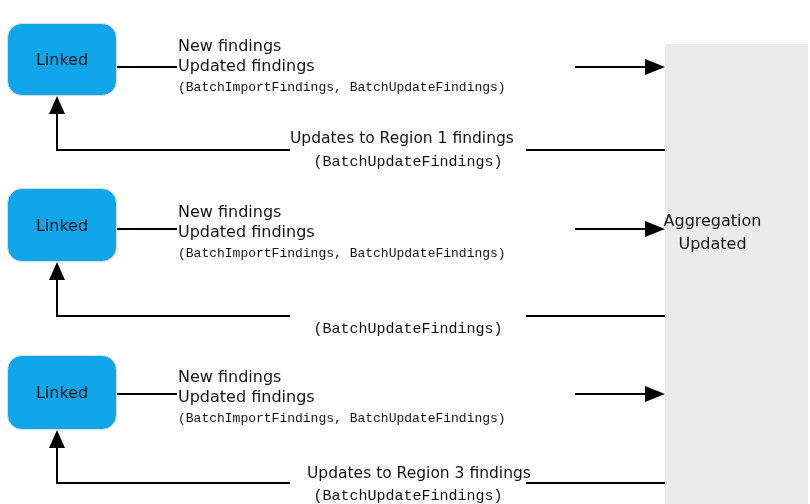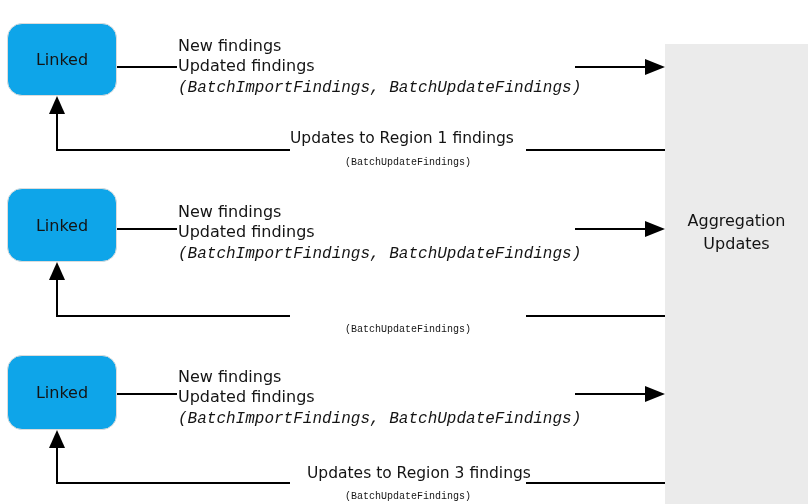--- a/index.html
+++ b/index.html
@@ -10,21 +10,21 @@
     background:#ffffff;
     font-family:"DejaVu Sans","Liberation Sans",sans-serif;
     color:#141414;
   }
   
   .agg-box{
     position:absolute;left:665px;top:44px;width:143px;height:460px;
     background:#ebebeb;
   }
   .agg-label{
-    position:absolute;left:665px;top:209px;width:143px;
+    position:absolute;left:641px;top:209px;width:143px;
     text-align:center;font-size:16px;line-height:23px;
   }
   
   .region-box{
     position:absolute;left:7px;width:110px;
     background:#0ea5e9;border:1px solid #dcdcdc;border-radius:15px;
     box-sizing:border-box;
     display:flex;flex-direction:column;justify-content:center;
     text-align:center;font-size:16px;line-height:21px;
   }
@@ -50,50 +50,50 @@
   .r1-out{top:66px;}  .r1-head{left:645px;top:59px;}
   .r2-out{top:228px;} .r2-head{left:645px;top:221px;}
   .r3-out{top:393px;} .r3-head{left:645px;top:386px;}
   .out-label{
     position:absolute;left:178px;width:392px;
     text-align:left;font-size:16px;line-height:20px;white-space:nowrap;
   }
   .r1-outlabel{top:36px;} .r2-outlabel{top:202px;} .r3-outlabel{top:367px;}
   .api{
     font-family:"Liberation Mono","DejaVu Sans Mono",monospace;
-    font-size:16px;line-height:20px;margin-top:2px;font-style:italic;
+    font-size:13px;line-height:20px;margin-top:2px;
   }
   
   .ret-left{left:56px;width:234px;}
   .ret-right{left:526px;width:139px;}
   .r1-ret{top:149px;} .r2-ret{top:315px;} .r3-ret{top:482px;}
   .ret-v{left:56px;}
   .r1-retv{top:112px;height:39px;} .r2-retv{top:278px;height:39px;} .r3-retv{top:446px;height:38px;}
   .r1-uphead{left:49px;top:96px;} .r2-uphead{left:49px;top:262px;} .r3-uphead{left:49px;top:430px;}
   .ret-label{
     position:absolute;left:290px;width:236px;
     text-align:left;font-size:15.5px;line-height:20px;white-space:nowrap;
   }
   .r1-retlabel{top:128px;} .r2-retlabel{top:296px;} .r3-retlabel{top:463px;margin-left:17px;}
   .ret-api{
     position:absolute;left:290px;width:236px;text-align:center;
     font-family:"Liberation Mono","DejaVu Sans Mono",monospace;
-    font-size:10px;line-height:19px;white-space:nowrap;
+    font-size:15px;line-height:19px;white-space:nowrap;
   }
   .r1-retapi{top:153px;} .r2-retapi{top:320px;} .r3-retapi{top:487px;}
 </style>
 </head>
 <body>
 
 <div id="diagram">
 
   <div class="agg-box"></div>
   <div class="agg-label">
     <div>Aggregation</div>
-    <div>Updates</div>
+    <div>Updated</div>
   </div>
 
   <div class="region-box r1-box">
     <div>Linked</div>
   </div>
   <div class="hline out-left r1-out"></div>
   <div class="out-label r1-outlabel">
     <div>New findings</div>
     <div>Updated findings</div>
     <div class="api">(BatchImportFindings, BatchUpdateFindings)</div>

